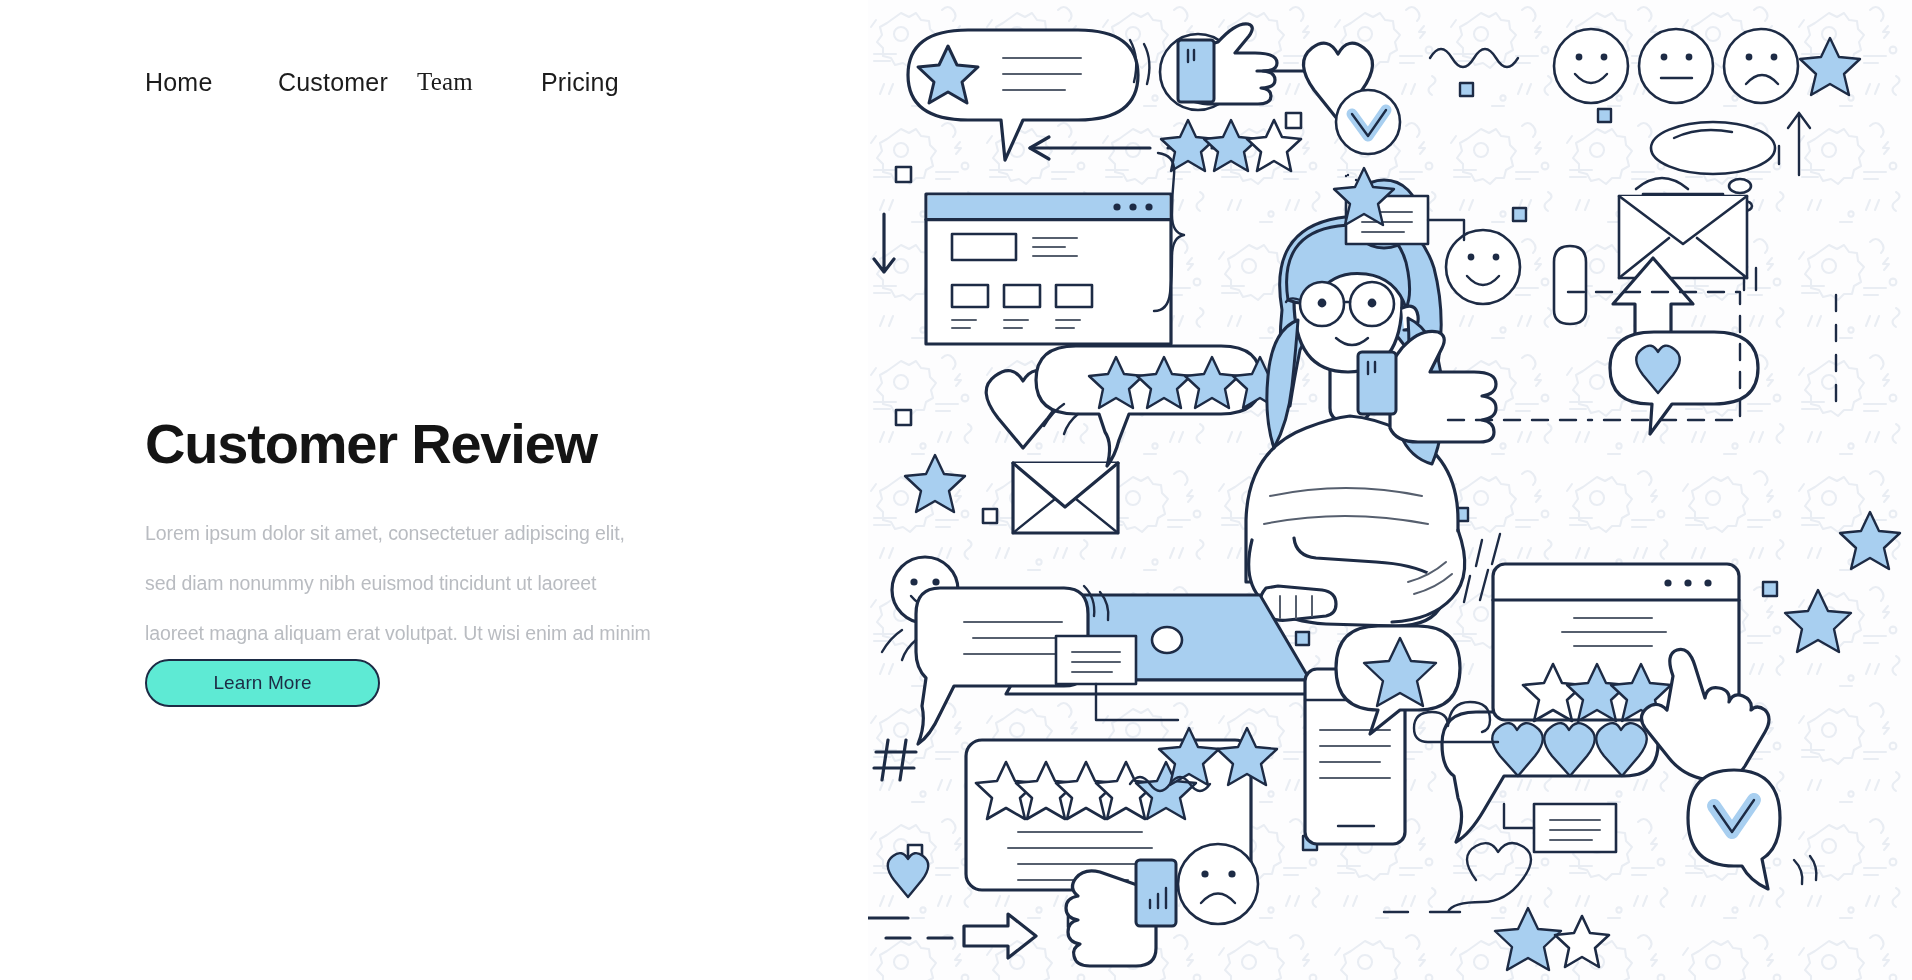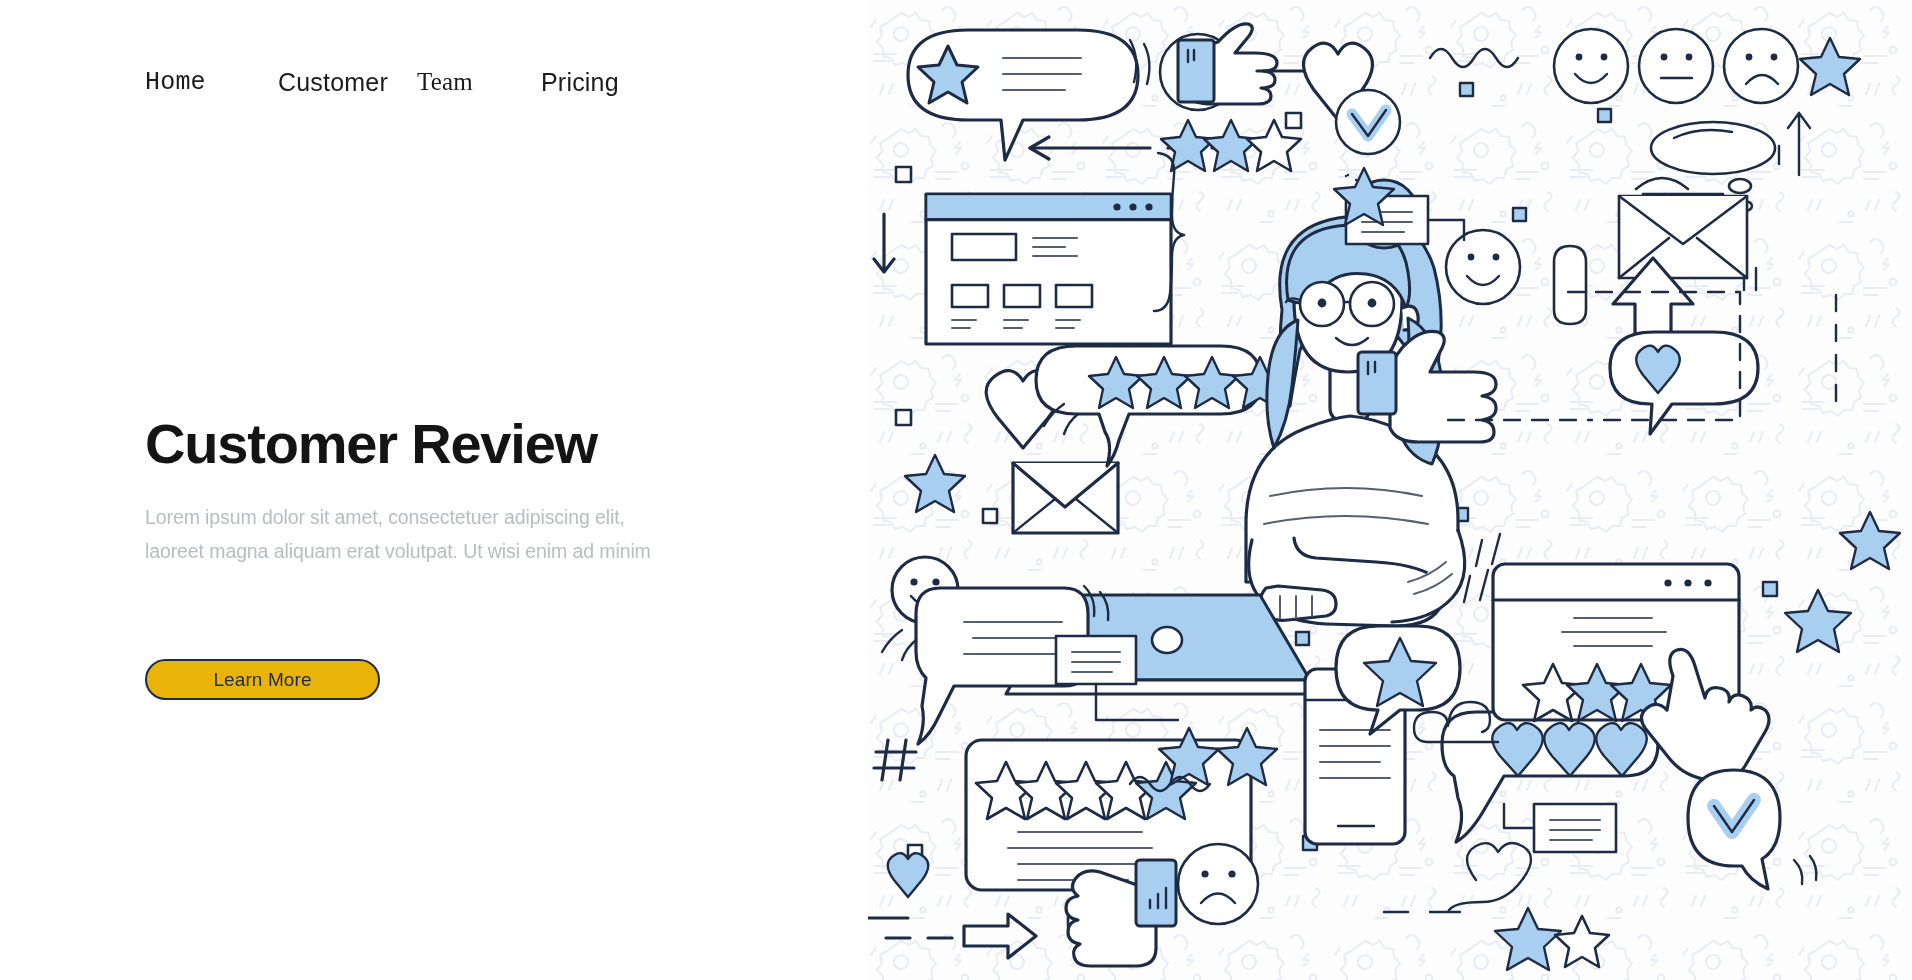--- a/index.html
+++ b/index.html
@@ -4,33 +4,33 @@
 <style>
   html,body{margin:0;padding:0;background:#ffffff;}
   body{width:1912px;height:980px;overflow:hidden;font-family:"Liberation Sans",sans-serif;}
   .page{position:relative;width:1912px;height:980px;background:#fff;display:flex;}
 
   
   .left-panel{position:relative;width:868px;height:980px;background:#ffffff;flex:0 0 868px;}
   .nav{position:absolute;left:145px;top:68px;display:flex;gap:0;}
   .nav-item{font-size:25px;color:#1c1c1c;font-family:"Liberation Sans",sans-serif;
             letter-spacing:.2px;cursor:pointer;white-space:nowrap;}
-  .nav-item.n0{width:133px;font-family:Liberation Mono, monospace;}
+  .nav-item.n0{width:133px;}
   .nav-item.n1{width:139px;}
   .nav-item.n2{width:124px;font-family:Liberation Serif, serif;}
   .nav-item.n3{width:auto;}
 
   .hero-title{position:absolute;left:145px;top:378px;font-size:56px;font-weight:700;
               color:#141414;letter-spacing:-1.2px;line-height:1;white-space:nowrap;}
   .hero-body{position:absolute;left:145px;top:500px;width:510px;font-size:19.5px;
              line-height:34px;color:#b9bcc1;letter-spacing:-0.1px;}
-  .hero-body div{white-space:nowrap;}
-
-  .cta{position:absolute;left:145px;top:659px;width:235px;height:41px;border-radius:26px;
-       background:#eab308;border:2.5px solid #1d2b45;display:flex;align-items:center;
+  .hero-body div{white-space:nowrap;margin-top:16px;}
+
+  .cta{position:absolute;left:145px;top:659px;width:235px;height:48px;border-radius:26px;
+       background:#5eead4;border:2.5px solid #1d2b45;display:flex;align-items:center;
        justify-content:center;cursor:pointer;box-sizing:border-box;}
   .cta-label{font-size:19px;color:#1d2b45;letter-spacing:.1px;}
 
   
   .illus{position:relative;width:1044px;height:980px;flex:0 0 1044px;background:#fdfdfe;overflow:hidden;}
   .illus svg{position:absolute;left:0;top:0;width:1044px;height:980px;display:block;}
 </style>
 </head>
 <body>
 
@@ -42,20 +42,21 @@
       <span class="nav-item n0">Home</span>
       <span class="nav-item n1">Customer</span>
       <span class="nav-item n2">Team</span>
       <span class="nav-item n3">Pricing</span>
     </nav>
 
     <h1 class="hero-title">Customer Review</h1>
 
     <div class="hero-body">
       <div>Lorem ipsum dolor sit amet, consectetuer adipiscing elit,</div>
+      <div>sed diam nonummy nibh euismod tincidunt ut laoreet</div>
       <div>laoreet magna aliquam erat volutpat. Ut wisi enim ad minim</div>
     </div>
 
     <div class="cta">
       <span class="cta-label">Learn More</span>
     </div>
   </div>
 
   <div class="illus">
     <svg viewBox="0 0 1044 980" xmlns="http://www.w3.org/2000/svg">

